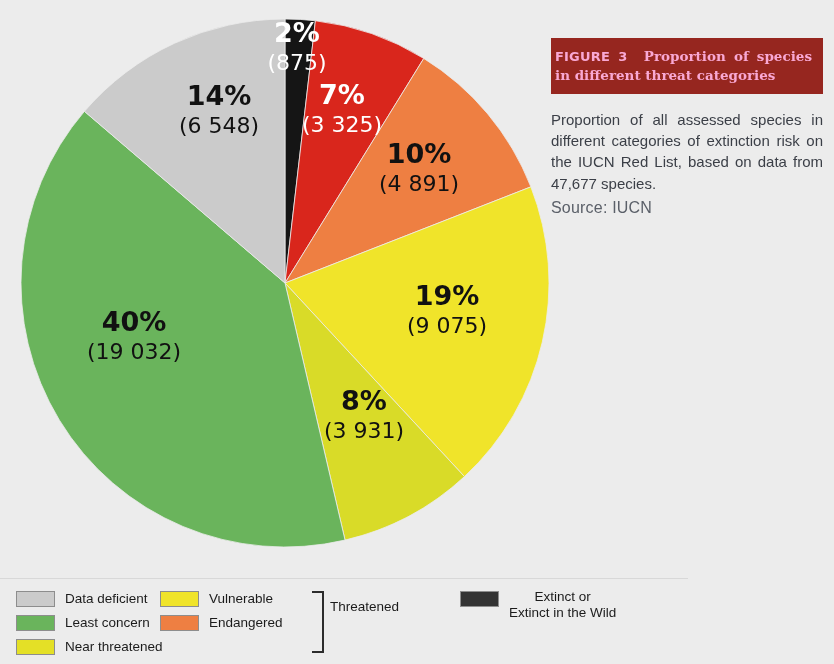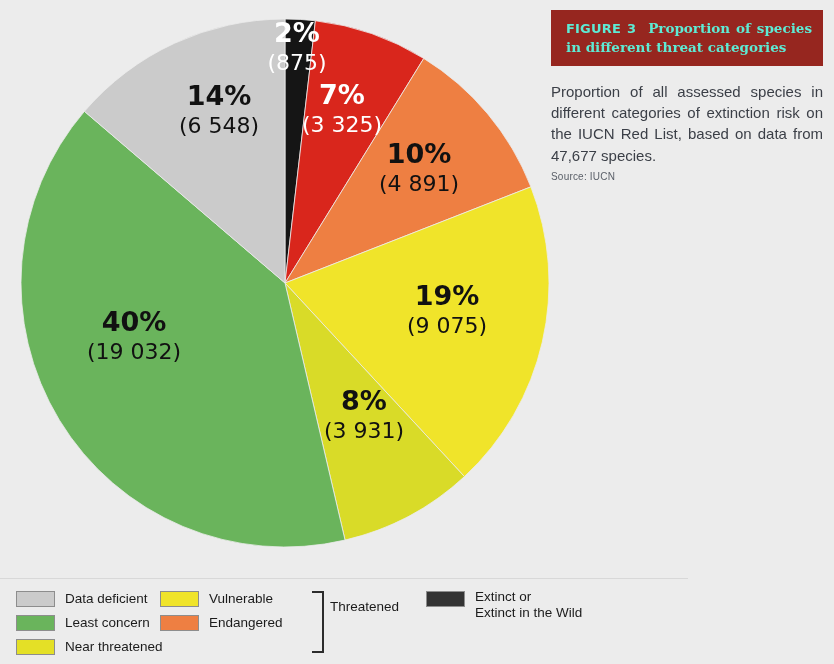--- a/index.html
+++ b/index.html
@@ -17,27 +17,28 @@
 
   
   #caption-block {
     position: absolute;
     left: 551px;
     top: 10px;
     width: 272px;
   }
   #caption-banner {
     background: #96261f;
-    color: #5eead4;
-    padding: 9px 11px 10px 15px;
+    color: #f9a8d4;
+    padding: 9px 11px 10px 4px;
     box-sizing: border-box;
     font-family: "DejaVu Serif", serif;
     font-size: 13.5px;
     line-height: 1.35;
     text-align: justify;
+    margin-top: 28px;
   }
   #caption-banner .fig-label {
     font-family: "DejaVu Sans", sans-serif;
     font-weight: bold;
     font-size: 13px;
     letter-spacing: 0.2px;
   }
   #caption-banner .fig-title {
     font-weight: bold;
   }
@@ -46,21 +47,21 @@
     color: #3b3f47;
     font-family: "Liberation Sans", sans-serif;
     font-size: 15px;
     line-height: 1.42;
     text-align: justify;
   }
   #caption-source {
     margin-top: 5px;
     color: #5b6069;
     font-family: "Liberation Sans", sans-serif;
-    font-size: 10px;
+    font-size: 16px;
     letter-spacing: 0.2px;
   }
 
   
   #pie-wrap {
     position: absolute;
     left: 0;
     top: 0;
     width: 560px;
     height: 570px;
@@ -87,21 +88,21 @@
     width: 688px;
     height: 86px;
     border-top: 1px solid #d8d8d8;
   }
   .legend-col {
     position: absolute;
     top: 10px;
   }
   #legend-col-1 { left: 16px; }
   #legend-col-2 { left: 160px; }
-  #legend-col-3 { left: 426px; }
+  #legend-col-3 { left: 460px; text-align: center; }
   .legend-row {
     display: flex;
     align-items: flex-start;
     height: 22px;
     margin-bottom: 2px;
   }
   .legend-swatch {
     width: 39px;
     height: 16px;
     border: 1px solid #8d8d8d;

